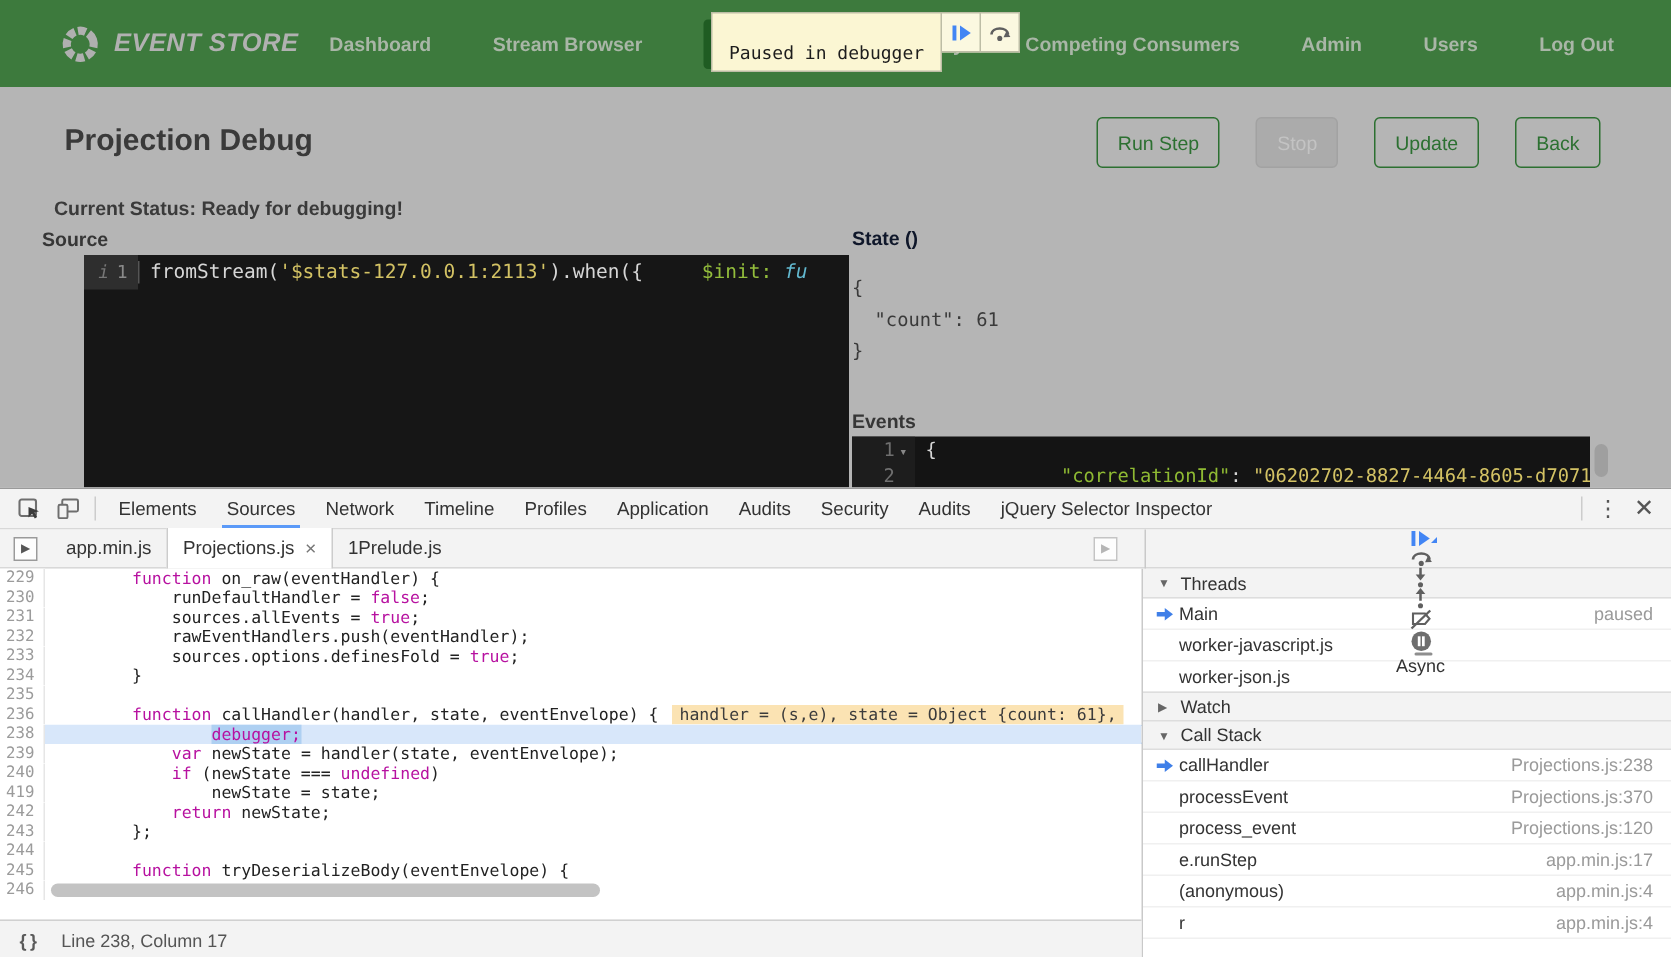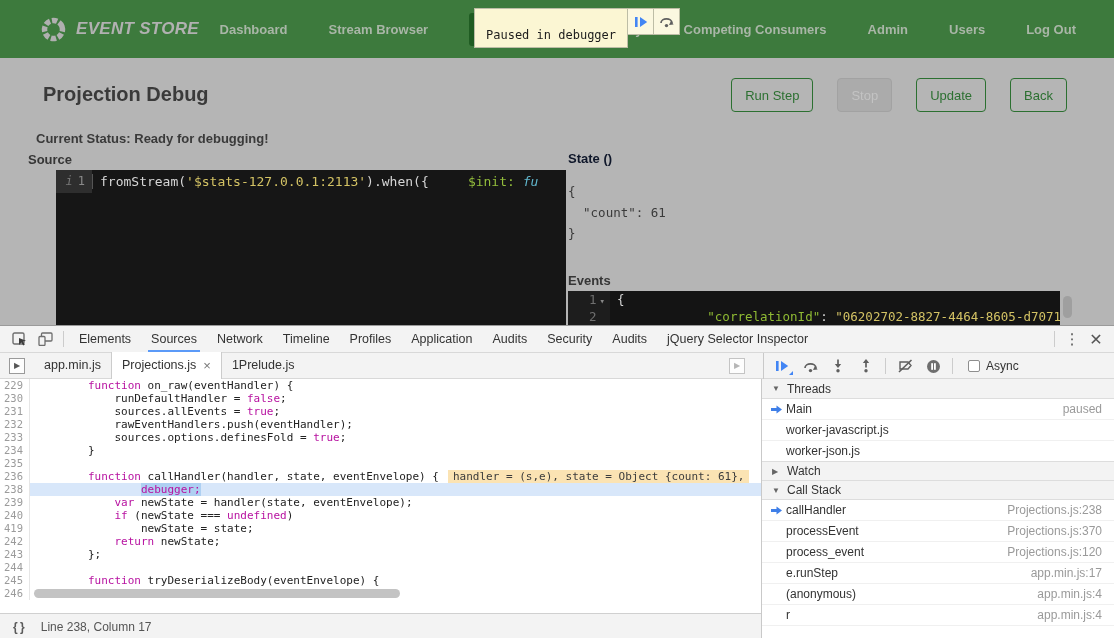--- a/index.html
+++ b/index.html
@@ -58,21 +58,21 @@
   .dt-tabbar-right { margin-left:auto; display:flex; align-items:center; padding-right:6px; }
   .kebab { font-size:15px; color:#555; width:24px; text-align:center; cursor:pointer; letter-spacing:0; }
   .dt-close { font-size:16px; color:#555; width:24px; text-align:center; cursor:pointer; }
 
   .dt-filebar { height:26px; background:#f3f3f3; border-bottom:1px solid #d8d8d8; display:flex; align-items:center; position:relative; }
   .fnav { width:16px; height:16px; border:1px solid #9a9a9a; margin:0 9px; display:flex; align-items:center; justify-content:center; font-size:8px; color:#555; background:#fdfdfd; cursor:pointer; }
   .fnav.gray { position:absolute; right:360px; color:#b5b5b5; border-color:#c4c4c4; }
   .ftab { height:26px; line-height:25px; padding:0 10px; font-size:12.5px; color:#333; cursor:pointer; display:flex; align-items:center; }
   .ftab.active { background:#fff; border-left:1px solid #ccc; border-right:1px solid #ccc; height:27px; }
   .ftab-x { margin-left:7px; color:#777; font-size:13px; }
-  .dbg-bar { position:absolute; left:763px; top:0; width:351px; height:26px; display:flex; align-items:center; padding-left:4px; border-left:1px solid #c9c9c9; }
+  .dbg-bar { position:absolute; left:763px; top:0; width:351px; height:26px; display:flex; align-items:center; padding-left:16px; border-left:1px solid #c9c9c9;flex-direction:column; }
   .dbg-btn { width:28px; height:24px; display:flex; align-items:center; justify-content:center; cursor:pointer; position:relative; }
   .dbg-btn .corner { position:absolute; right:3px; bottom:3px; width:0; height:0; border-left:4px solid transparent; border-bottom:4px solid #4285f4; }
   .cb { width:12px; height:12px; border:1px solid #8e8e8e; border-radius:2px; background:#fff; margin:0 6px 0 10px; cursor:pointer; }
   .async-label { font-size:12px; color:#333; }
 
   .dt-body { display:flex; height:260px; }
   .dt-code { width:762px; border-right:1px solid #c9c9c9; display:flex; flex-direction:column; background:#fff; }
   .code-lines { height:234px; overflow:hidden; }
   .cl { display:flex; height:13px; line-height:13px; font:11px "DejaVu Sans Mono",monospace; position:relative; white-space:pre; overflow:hidden; }
   .gut { width:30px; min-width:30px; text-align:right; padding-right:6px; color:#9b9b9b; border-right:1px solid #e6e6e6; background:#fff; font-size:10.5px; cursor:pointer; }

